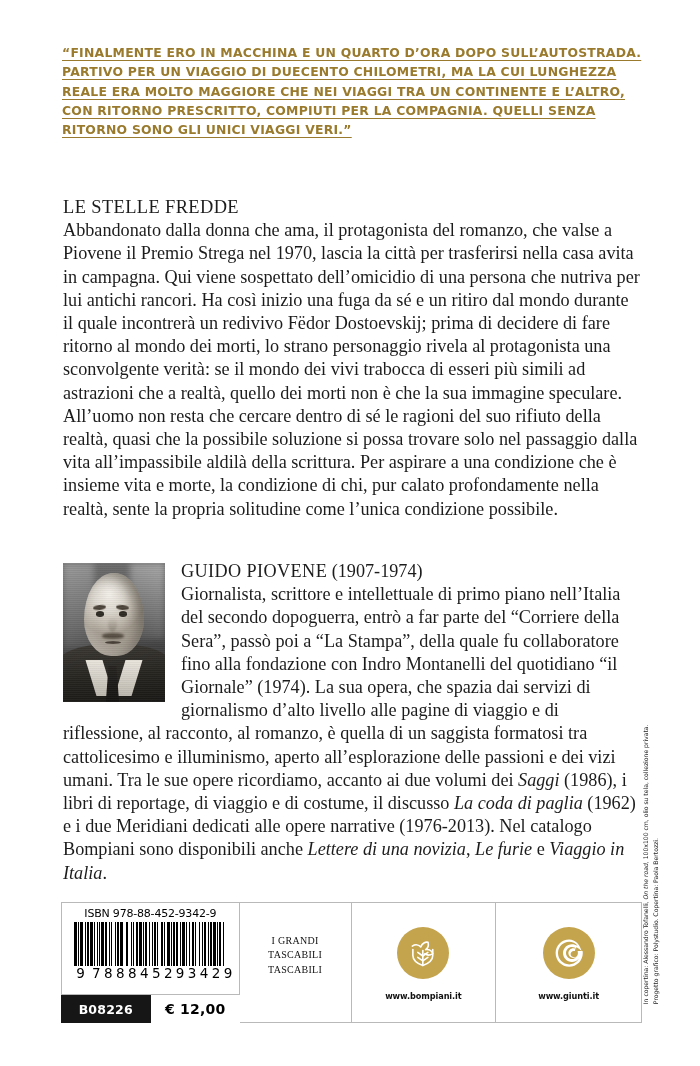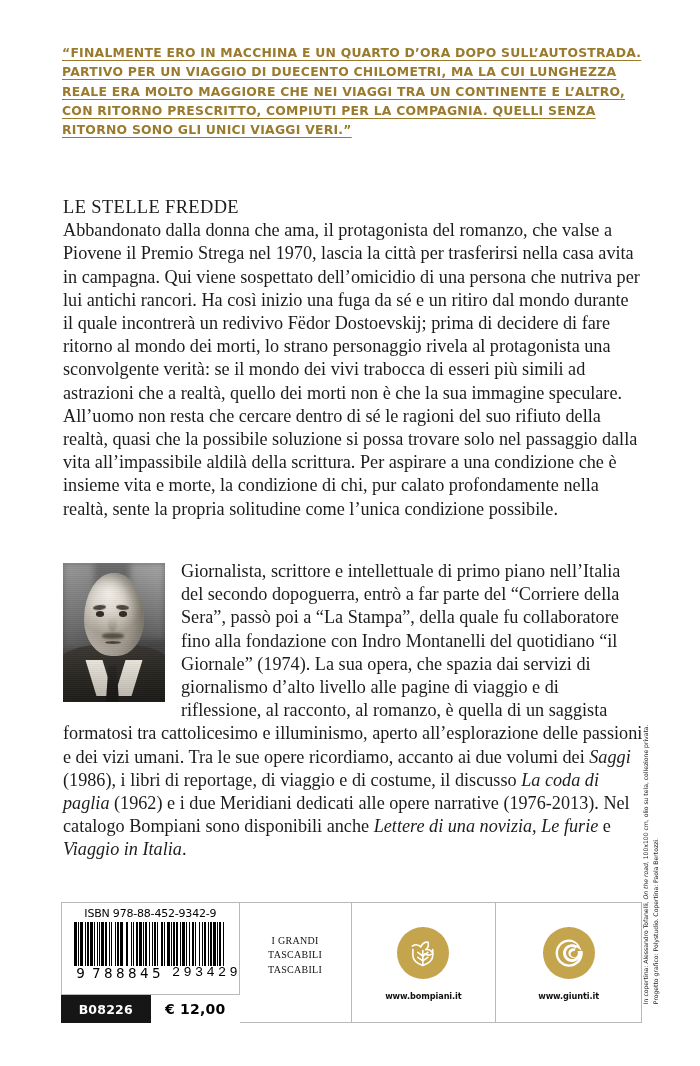--- a/index.html
+++ b/index.html
@@ -238,21 +238,21 @@
     align-items: flex-start;
     font-family: "DejaVu Sans", sans-serif;
     font-size: 13.5px;
     color: #000;
     letter-spacing: 1px;
     margin-top: -1px;
     padding-left: 2px;
   }
   .barcode-digits .d1 { margin-right: 6px; }
   .barcode-digits .grp { letter-spacing: 3.4px; }
-  .barcode-digits .grp2 { letter-spacing: 3.4px; margin-left: 8px; font-family: Liberation Mono, monospace; }
+  .barcode-digits .grp2 { letter-spacing: 3.4px; margin-left: 0; }
 
   .price-row {
     position: absolute;
     left: -1px; bottom: -1px;
     width: 179px;
     height: 29px;
     display: flex;
     border-top: 1px solid #b9b9b9;
   }
   .price-code {
@@ -331,20 +331,21 @@
     <div class="head"></div>
     <div class="brow-l"></div>
     <div class="brow-r"></div>
     <div class="eye-l"></div>
     <div class="eye-r"></div>
     <div class="nose"></div>
     <div class="stache"></div>
     <div class="mouth"></div>
     <div class="grain"></div>
   </div>
+  <div class="bio-name"><span class="nm">GUIDO PIOVENE</span> <span>(1907-1974)</span></div>
   <div class="bio-text"><span>Giornalista, scrittore e intellettuale di primo piano nell’Italia del secondo dopoguerra, entrò a far parte del “Corriere della Sera”, passò poi a “La Stampa”, della quale fu collaboratore fino alla fondazione con Indro Montanelli del quotidiano “il Giornale” (1974). La sua opera, che spazia dai servizi di giornalismo d’alto livello alle pagine di viaggio e di riflessione, al racconto, al romanzo, è quella di un saggista formatosi tra cattolicesimo e illuminismo, aperto all’esplorazione delle passioni e dei vizi umani. Tra le sue opere ricordiamo, accanto ai due volumi dei </span><span class="it">Saggi</span><span> (1986), i libri di reportage, di viaggio e di costume, il discusso </span><span class="it">La coda di paglia</span><span> (1962) e i due Meridiani dedicati alle opere narrative (1976-2013). Nel catalogo Bompiani sono disponibili anche </span><span class="it">Lettere di una novizia</span><span>, </span><span class="it">Le furie</span><span> e </span><span class="it">Viaggio in Italia</span><span>.</span></div>
 </div>
 
 <div class="credits">
   <div class="credits-inner">
     <div>In copertina: Alessandro Tofanelli, <span class="it">On the road</span>, 100x100 cm, olio su tela, collezione privata.</div>
     <div>Progetto grafico: Polystudio. Copertina: Paola Bertozzi.</div>
   </div>
 </div>
 

